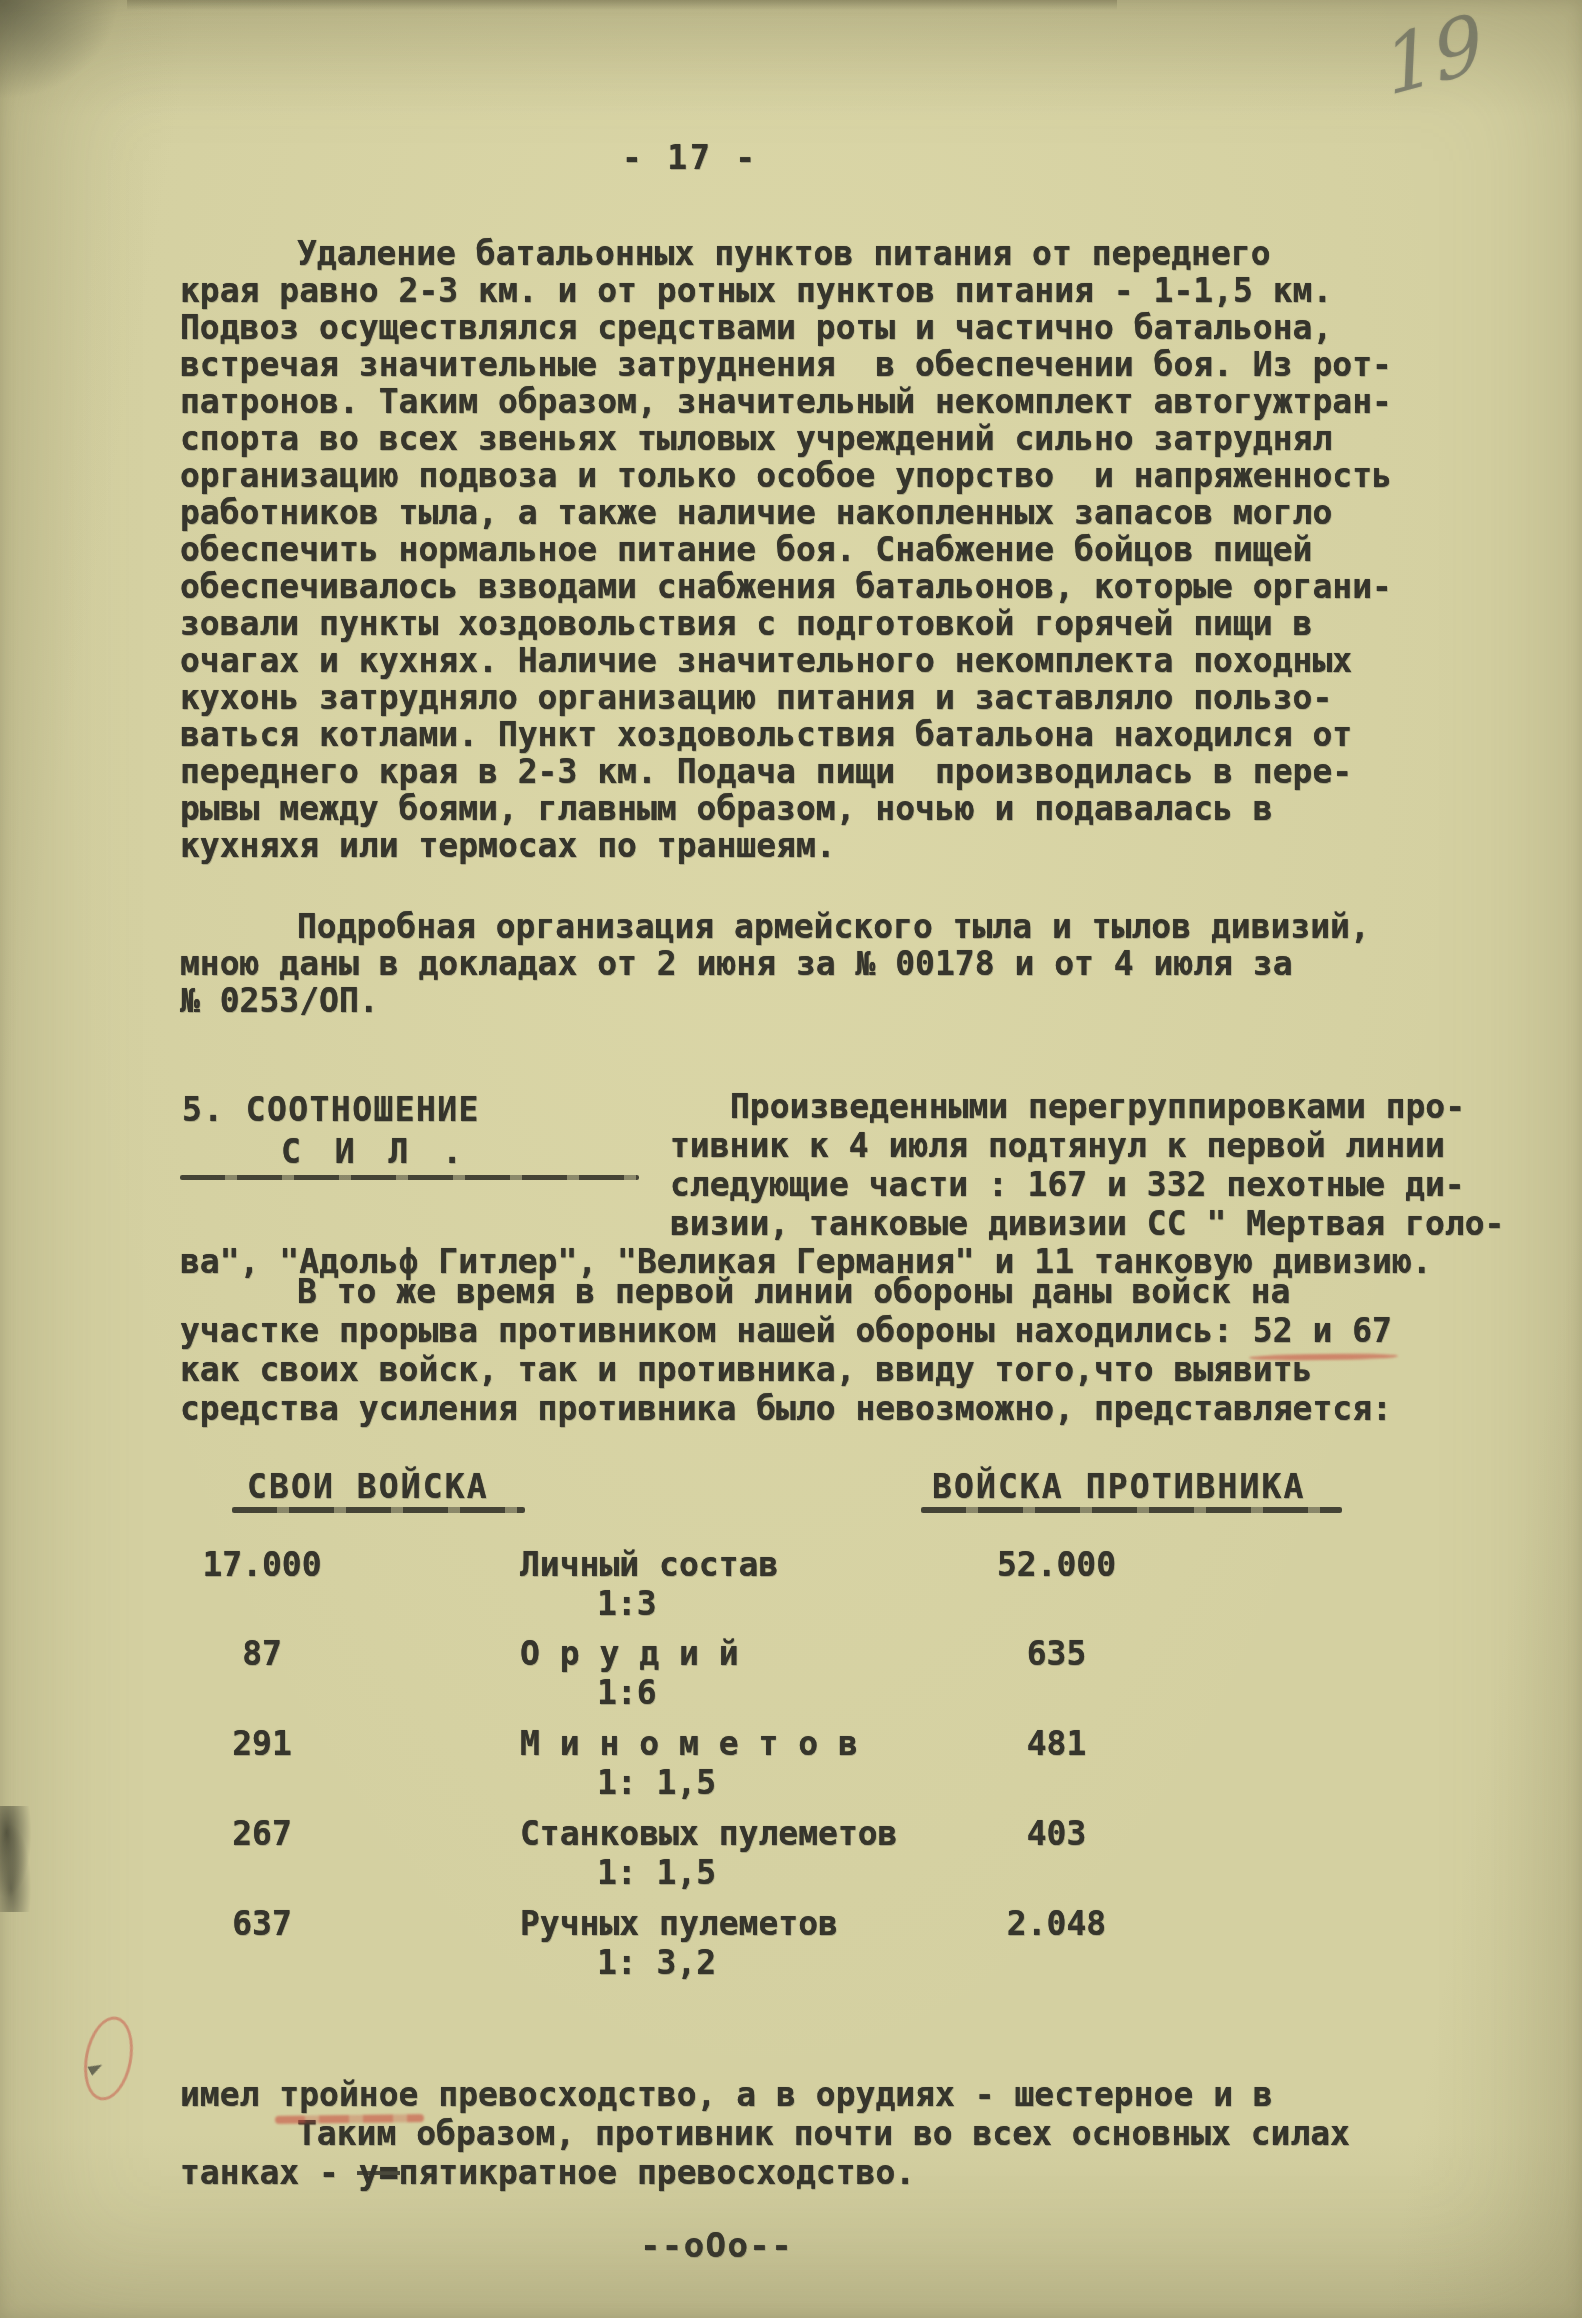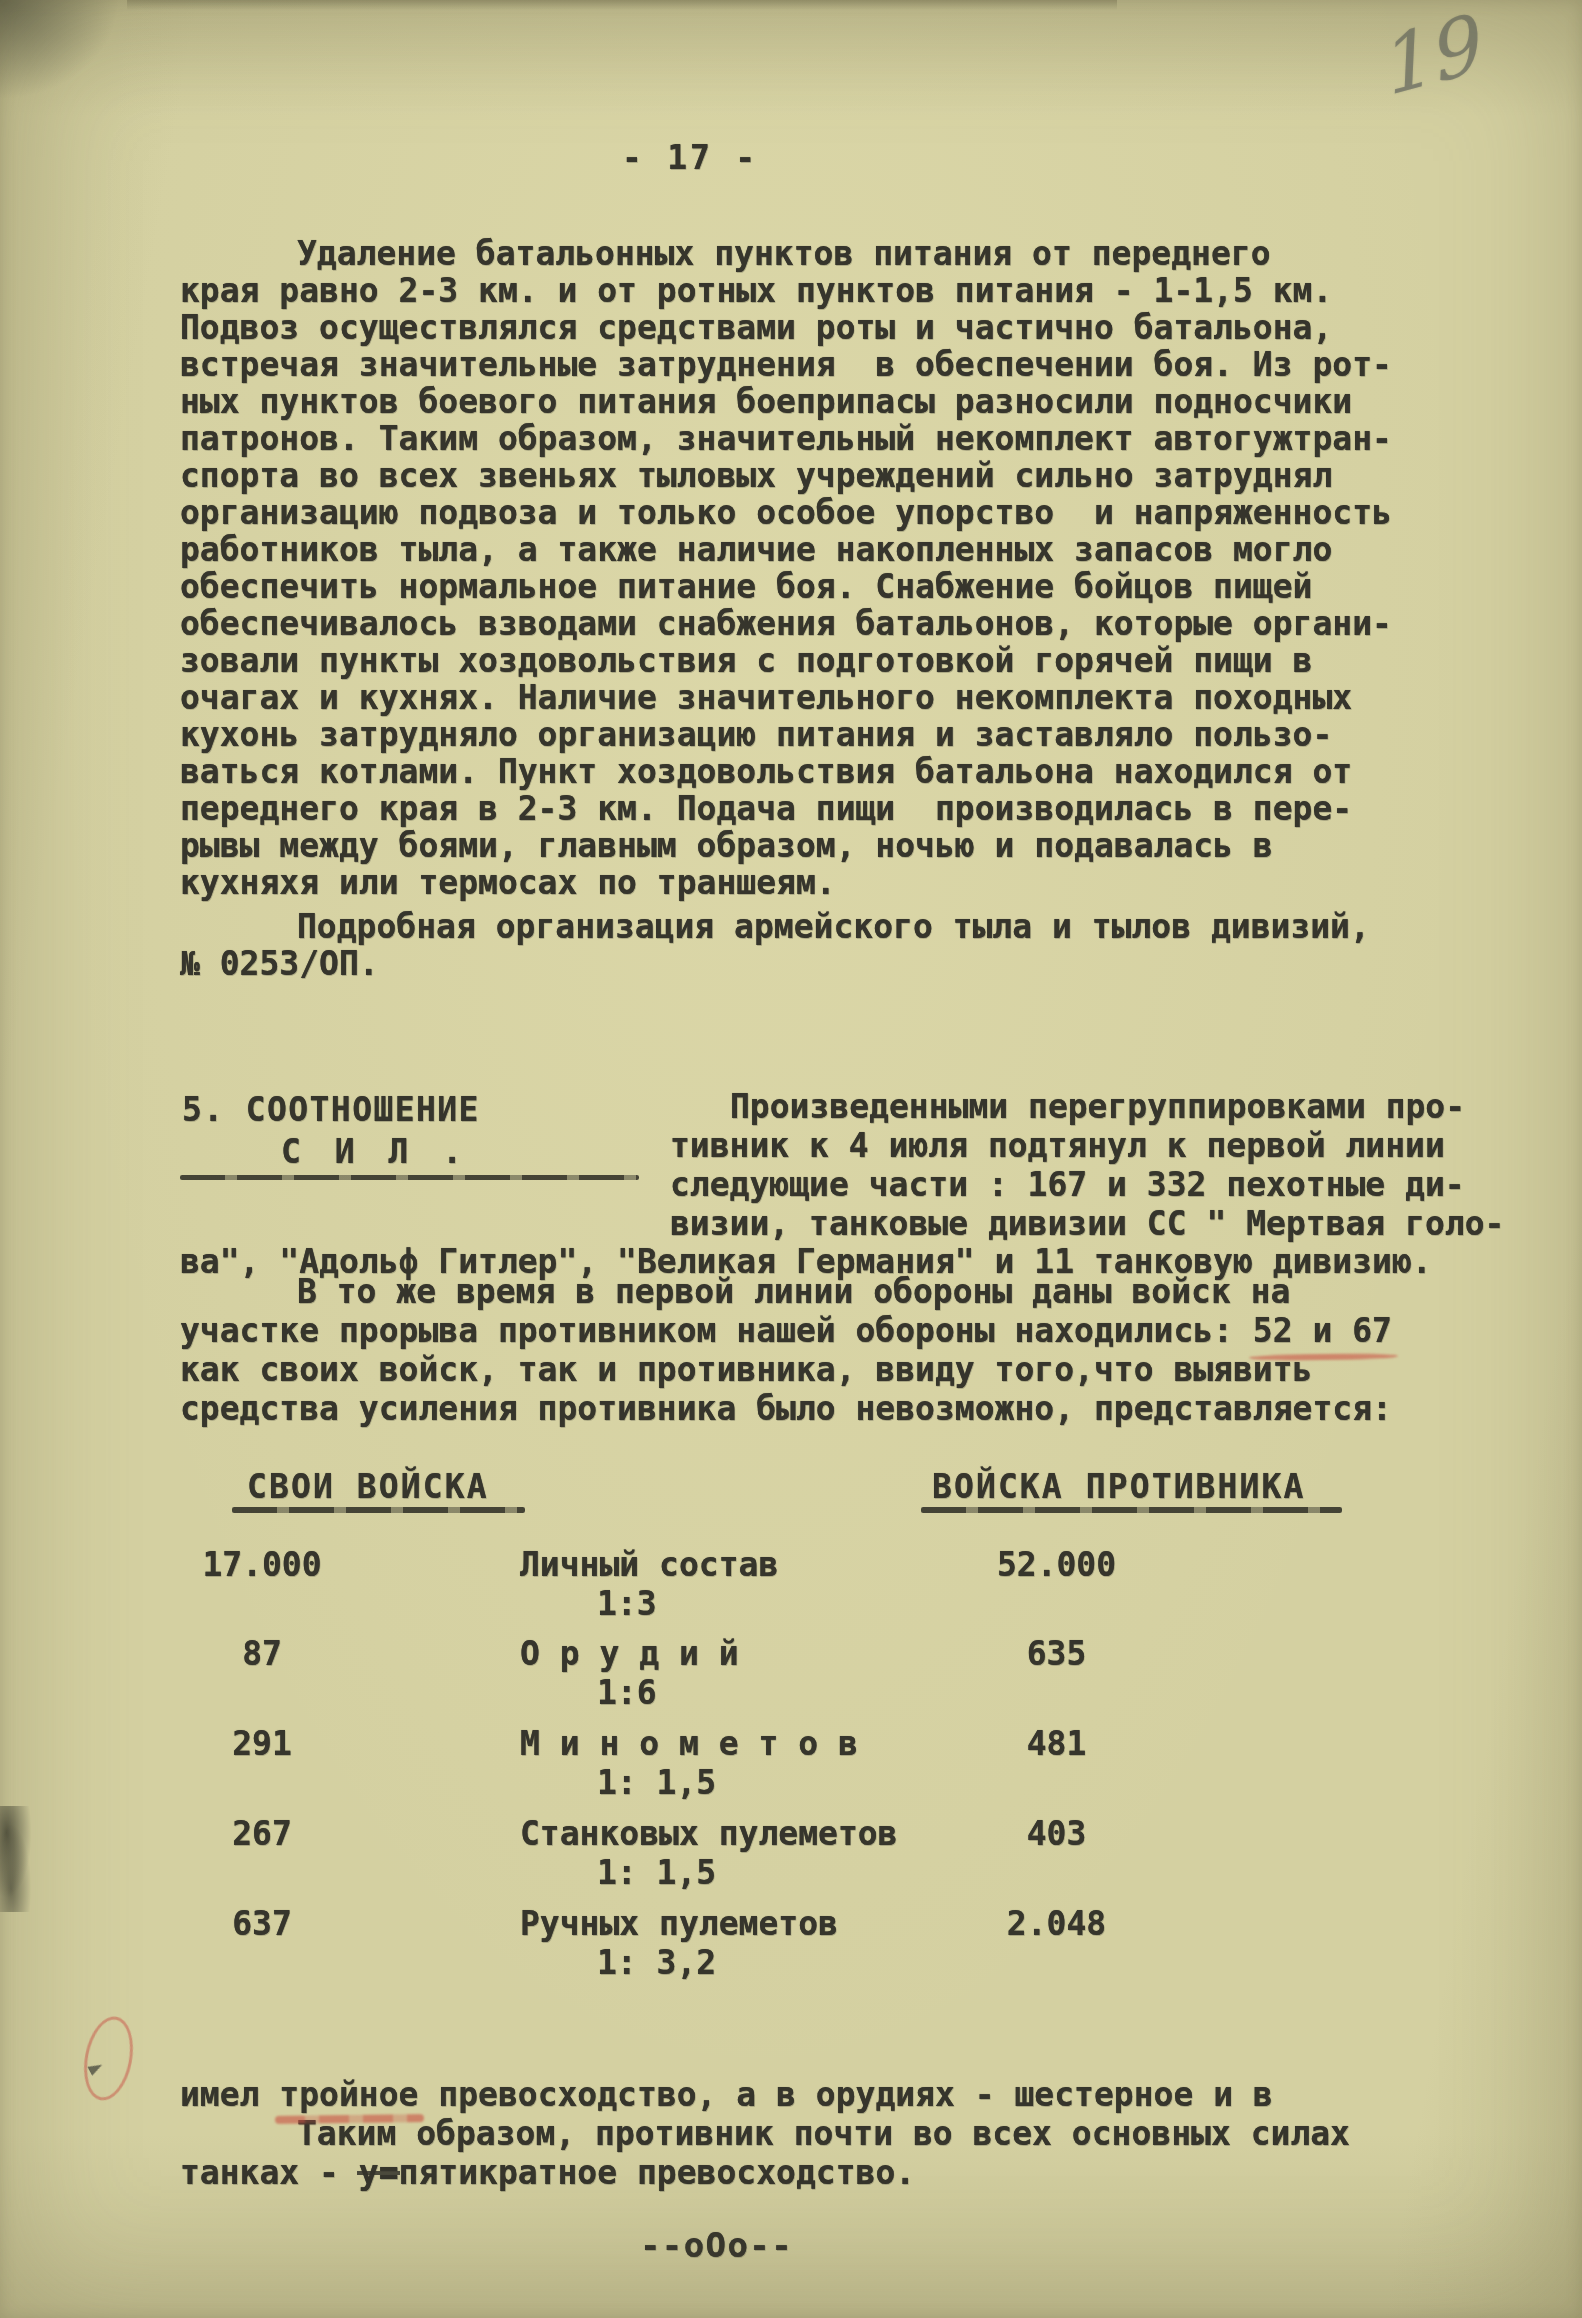--- a/index.html
+++ b/index.html
@@ -117,38 +117,38 @@
 
   <div class="abs pencil-number" data-bind="page.pencil_page_number">19</div>
 
   <div class="abs page-number ink" data-bind="page.number_label">- 17 -</div>
 
   <div class="abs body-text ink indent-first" style="left:180px;top:235px;" data-bind-lines="paragraph_supply.lines">
       <span class="line">Удаление батальонных пунктов питания от переднего</span>
       <span class="line">края равно 2-3 км. и от ротных пунктов питания - 1-1,5 км.</span>
       <span class="line">Подвоз осуществлялся средствами роты и частично батальона,</span>
       <span class="line">встречая значительные затруднения  в обеспечении боя. Из рот-</span>
-      <span class="line">ных пунктов боевого питания боеприпасы разносили подносчики</span>
       <span class="line">патронов. Таким образом, значительный некомплект автогужтран-</span>
       <span class="line">спорта во всех звеньях тыловых учреждений сильно затруднял</span>
       <span class="line">организацию подвоза и только особое упорство  и напряженность</span>
       <span class="line">работников тыла, а также наличие накопленных запасов могло</span>
       <span class="line">обеспечить нормальное питание боя. Снабжение бойцов пищей</span>
       <span class="line">обеспечивалось взводами снабжения батальонов, которые органи-</span>
       <span class="line">зовали пункты хоздовольствия с подготовкой горячей пищи в</span>
       <span class="line">очагах и кухнях. Наличие значительного некомплекта походных</span>
       <span class="line">кухонь затрудняло организацию питания и заставляло пользо-</span>
       <span class="line">ваться котлами. Пункт хоздовольствия батальона находился от</span>
       <span class="line">переднего края в 2-3 км. Подача пищи  производилась в пере-</span>
       <span class="line">рывы между боями, главным образом, ночью и подавалась в</span>
       <span class="line">кухняхя или термосах по траншеям.</span>
     </div>
 
   <div class="abs body-text ink indent-first" style="left:180px;top:908px;" data-bind-lines="paragraph_reports.lines">
       <span class="line">Подробная организация армейского тыла и тылов дивизий,</span>
+      <span class="line">мною даны в докладах от 2 июня за № 00178 и от 4 июля за</span>
       <span class="line">№ 0253/ОП.</span>
     </div>
 
   <div class="abs sec5-head ink">
     <span class="line" data-bind="section5.heading_line1">5. СООТНОШЕНИЕ</span>
     <span class="line l2" data-bind="section5.heading_line2">С И Л .</span>
   </div>
   <div class="abs rule sec5-underline"></div>
 
   <div class="abs wide-lines ink indent-small sec5-col" data-bind-lines="section5.col_lines">

